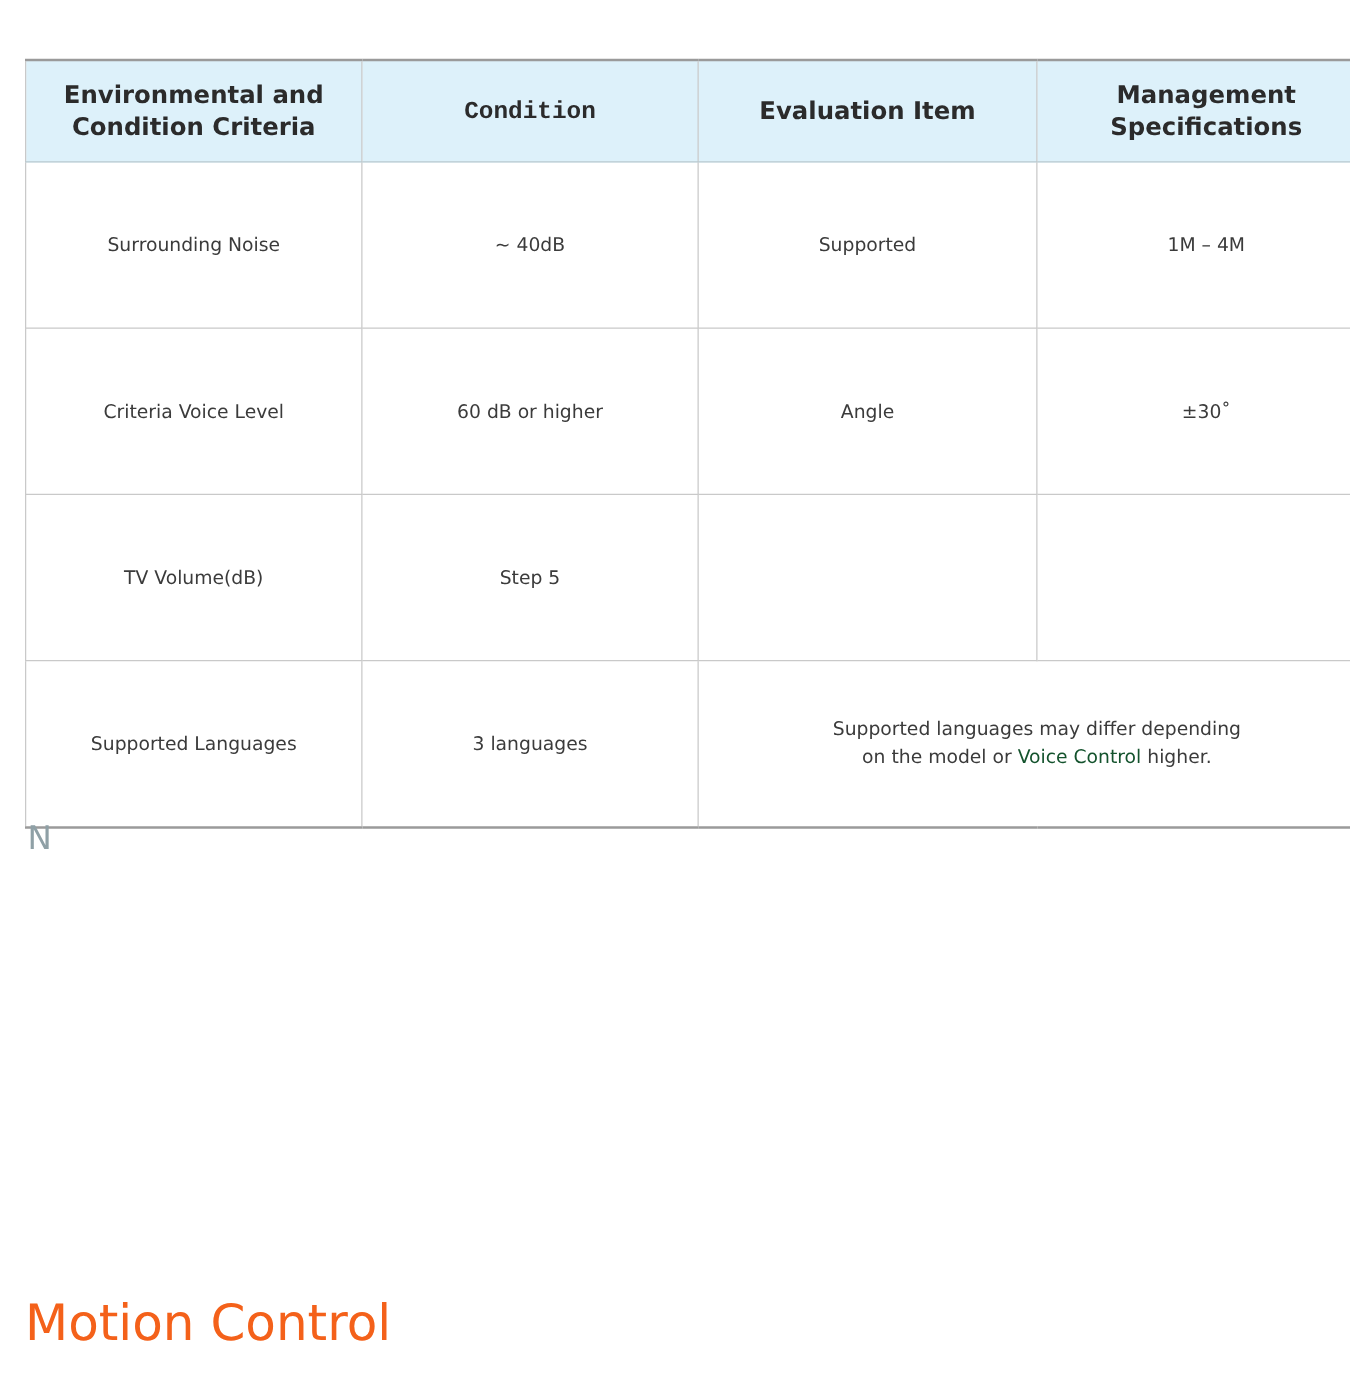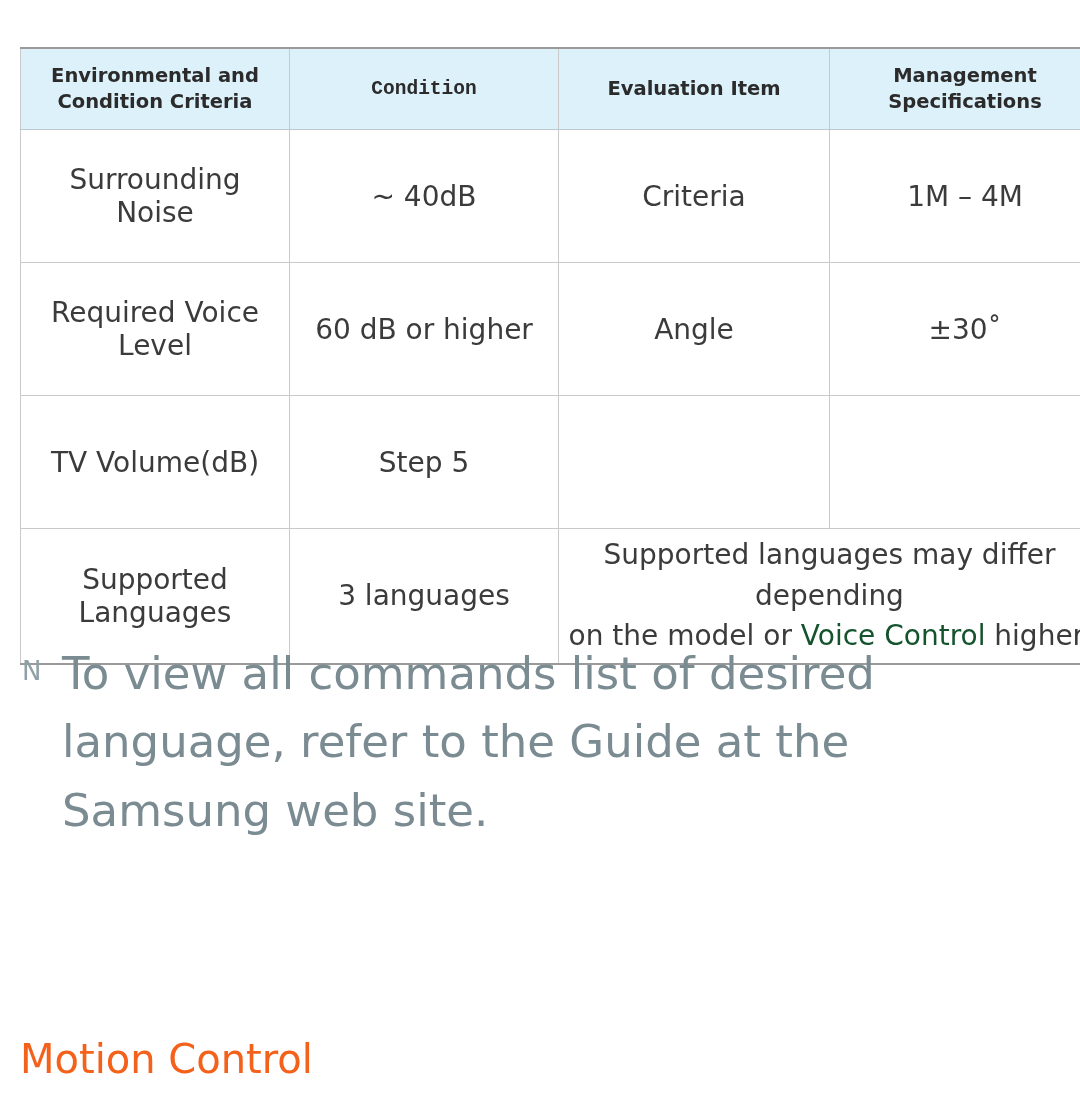--- a/index.html
+++ b/index.html
@@ -44,21 +44,21 @@
     color: #2b2b2b;
     font-weight: bold;
     font-size: 19.5px;
     line-height: 1.35;
     height: 72px;
     padding: 4px 6px;
     border-top: 2px solid #9a9a9a;
     border-bottom: 1px solid #b9c9d0;
   }
   .spec-table tbody td {
-    font-size: 28px;
+    font-size: 15px;
     color: #3b3b3b;
     padding: 6px 8px;
     height: 120px;
   }
   .spec-table tbody tr:last-child td {
     border-bottom: 2px solid #9a9a9a;
   }
   .col-1 { width: 256px; }
   .col-2 { width: 256px; font-family: Liberation Mono, monospace; }
   .col-3 { width: 258px; }
@@ -130,25 +130,25 @@
         <th class="col-4">
           <div>Management</div>
           <div>Specifications</div>
         </th>
       </tr>
     </thead>
     <tbody>
       <tr>
         <td>Surrounding Noise</td>
         <td>~ 40dB</td>
-        <td>Criteria</td>
+        <td>Supported</td>
         <td>1M – 4M</td>
       </tr>
       <tr>
-        <td>Required Voice Level</td>
+        <td>Criteria Voice Level</td>
         <td>60 dB or higher</td>
         <td>Angle</td>
         <td>±30˚</td>
       </tr>
       <tr>
         <td>TV Volume(dB)</td>
         <td>Step 5</td>
         <td></td>
         <td></td>
       </tr>
@@ -158,18 +158,17 @@
         <td class="cell-note" colspan="2">
           <div>Supported languages may differ depending</div>
           <div><span>on the model or </span><span class="accent-link">Voice Control</span><span> higher.</span></div>
         </td>
       </tr>
     </tbody>
   </table>
 
   <div class="note-block">
     <div class="note-marker">N</div>
-    <div class="note-text">To view all commands list of desired language, refer to the Guide at the Samsung web site.</div>
   </div>
 
   <div class="section-heading">Motion Control</div>
 
 </div>
 
 </body></html>

